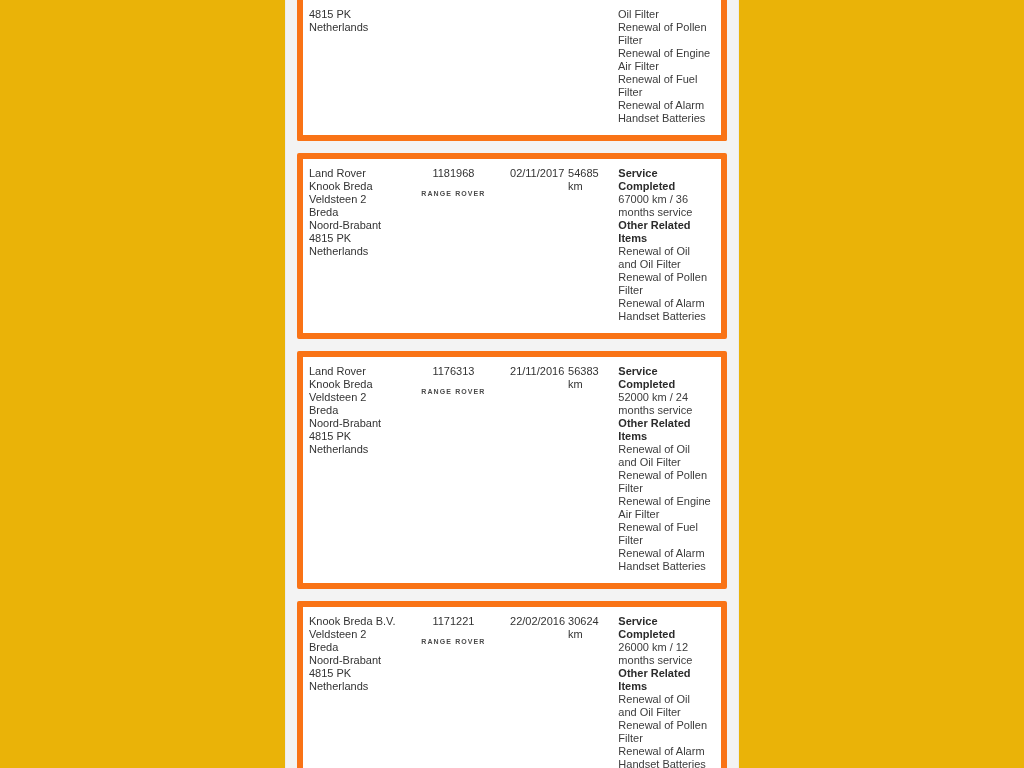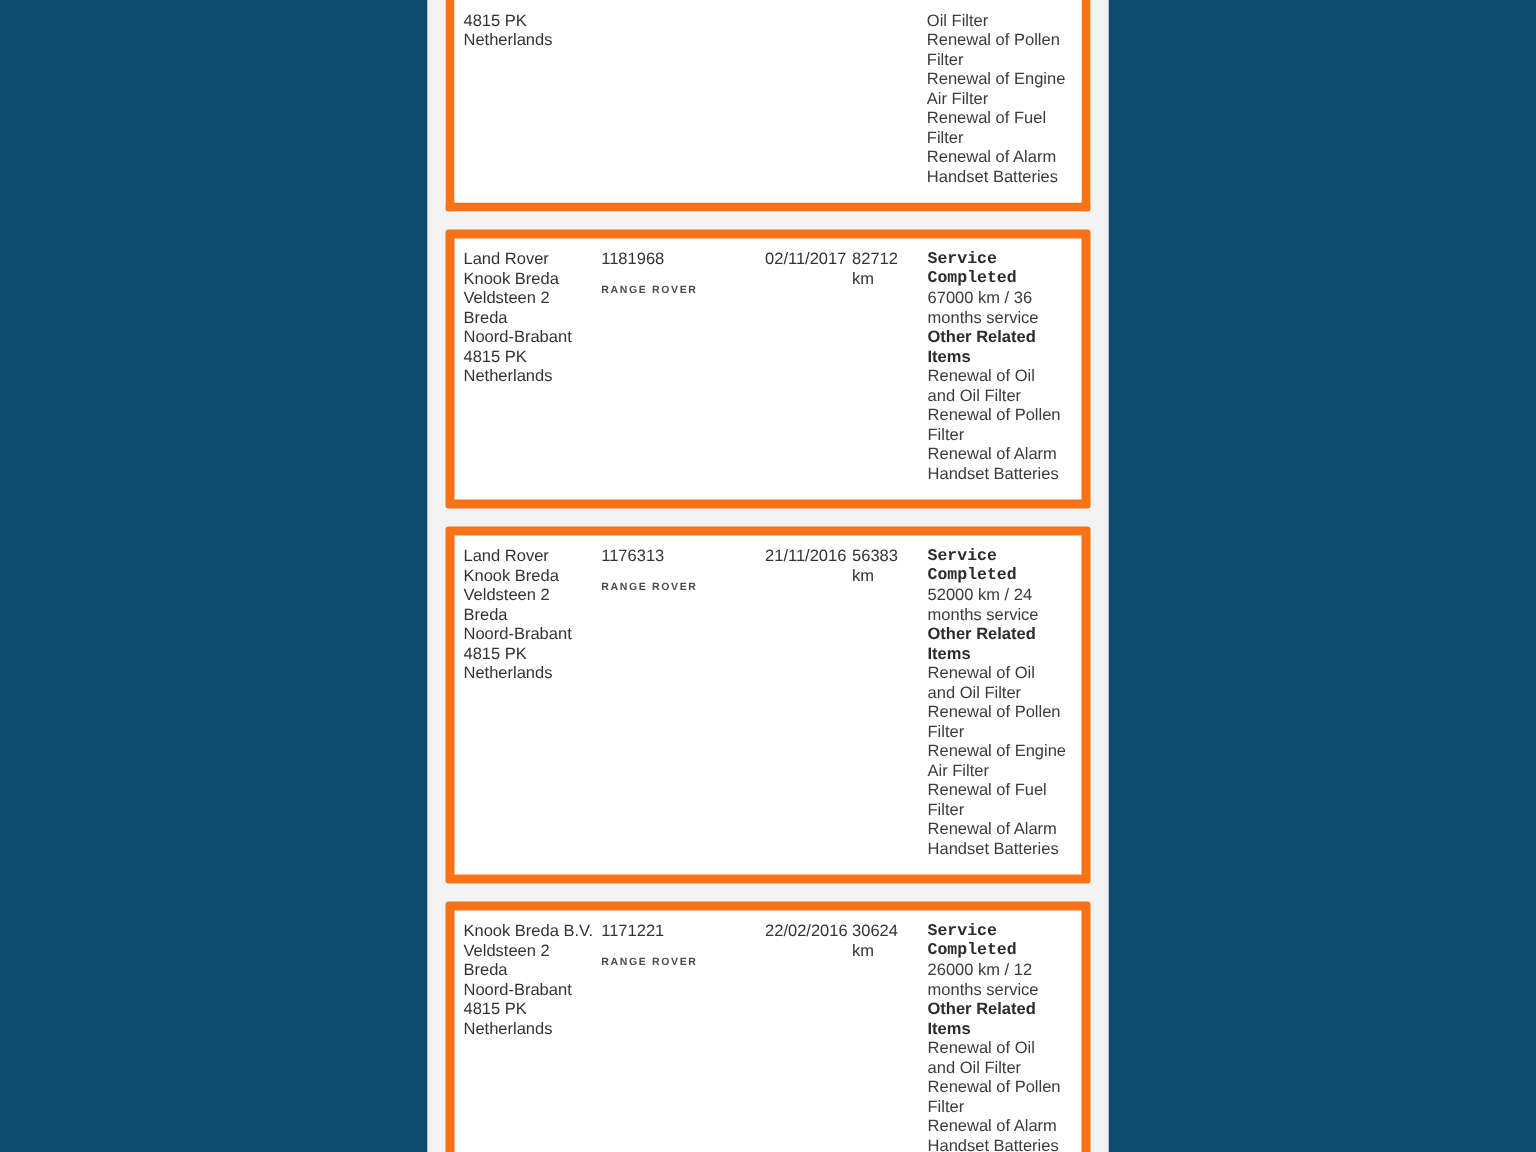--- a/index.html
+++ b/index.html
@@ -12,21 +12,21 @@
     height: 768px;
     font-family: "Liberation Sans", sans-serif;
     font-size: 11px;
     color: #333333;
     overflow: hidden;
   }
   .page {
     position: relative;
     width: 1024px;
     height: 768px;
-    background: #0c4a6e;
+    background: #eab308;
   }
   
   .doc-band {
     position: absolute;
     left: 285px;
     top: 0;
     width: 454px;
     height: 768px;
     background: #f3f3f3;
     border-left: 1px solid #ececec;
@@ -59,20 +59,21 @@
     box-sizing: border-box;
     padding-right: 4px;
   }
   .col-dealer {
     width: 95px;
     line-height: 13px;
   }
   .col-invoice {
     width: 113px;
     line-height: 13px;
+    text-align: center;
   }
   .col-date {
     width: 58px;
     line-height: 13px;
   }
   .col-odo {
     width: 52px;
     line-height: 13px;
     text-align: left;
   }
@@ -84,21 +85,20 @@
     margin-top: 7px;
     font-size: 7px;
     letter-spacing: 1.1px;
     font-weight: bold;
     color: #4b4b4b;
     font-family: "Liberation Sans", sans-serif;
   }
   .status {
     font-weight: bold;
     color: #2b2b2b;
-    font-family: Liberation Mono, monospace;
   }
   .sub {
     color: #3b3b3b;
   }
   .related-title {
     font-weight: bold;
     color: #2b2b2b;
     margin-top: 0;
   }
   .related-item {
@@ -139,21 +139,21 @@
           <span class="dealer-line">Breda</span>
           <span class="dealer-line">Noord-Brabant</span>
           <span class="dealer-line">4815 PK</span>
           <span class="dealer-line">Netherlands</span>
         </div>
         <div class="col col-invoice">
           <div>1181968</div>
           <div class="brandmark">RANGE ROVER</div>
         </div>
         <div class="col col-date">02/11/2017</div>
-        <div class="col col-odo">82712 km</div>
+        <div class="col col-odo">54685 km</div>
         <div class="col col-detail">
           <div class="status">Service Completed</div>
           <div class="sub">67000 km / 36 months service</div>
           <div class="related-title">Other Related Items</div>
           <div class="related-item">Renewal of Oil and Oil Filter</div>
           <div class="related-item">Renewal of Pollen Filter</div>
           <div class="related-item">Renewal of Alarm Handset Batteries</div>
         </div>
       </div>
       <div class="record">

